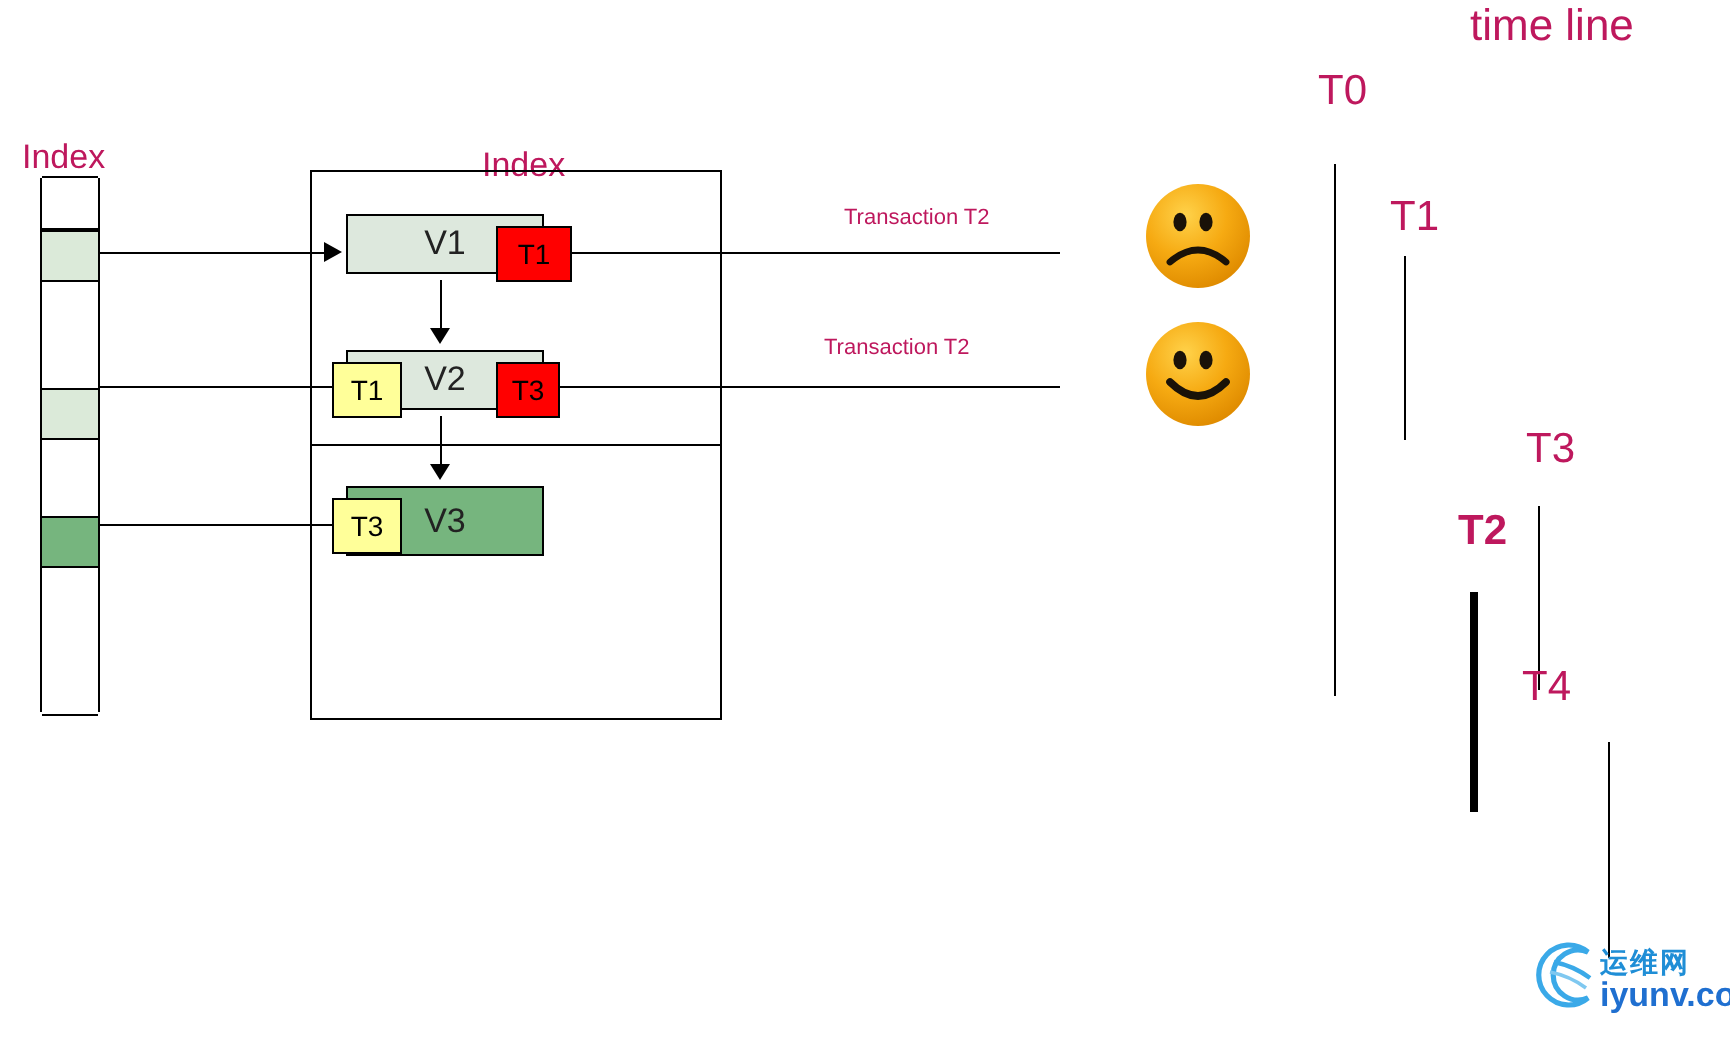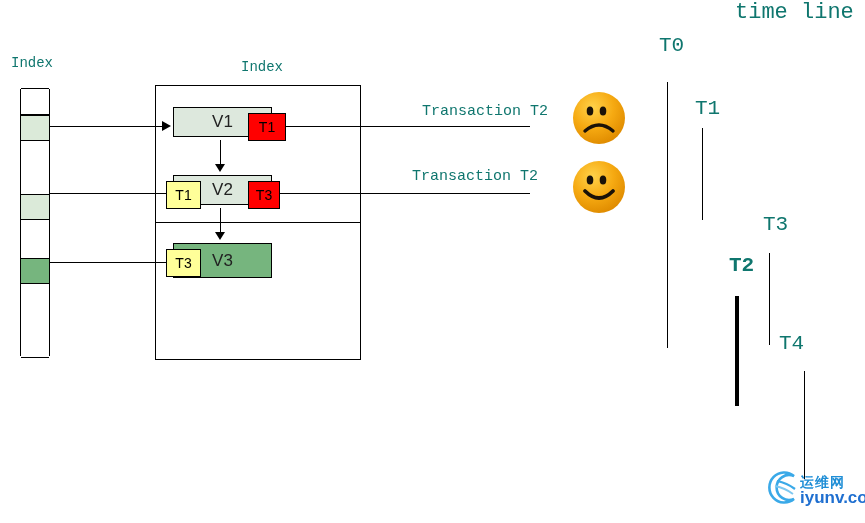--- a/index.html
+++ b/index.html
@@ -8,27 +8,27 @@
     background:#ffffff;
     font-family:"Liberation Sans","DejaVu Sans",sans-serif;
     overflow:hidden;
     position:relative;
   }
   .stage{position:absolute;left:0;top:0;width:865px;height:523px;}
 
   
   .lbl{
     position:absolute;
-    color:#0f766e;
-    font-family:Liberation Mono, monospace;
+    color:#be185d;
+    font-family:Liberation Sans, sans-serif;
     white-space:nowrap;
     line-height:1;
   }
-  .lbl-sm{font-size:15px;}
-  .lbl-md{font-size:14px;}
+  .lbl-sm{font-size:11px;}
+  .lbl-md{font-size:17px;margin-top:14px;}
   .lbl-lg{font-size:21px;}
   .lbl-xl{font-size:22px;}
   .bold{font-weight:bold;}
 
   
   #index-column{
     position:absolute;
     border:1.6px solid #000;
     background:#fff;
     box-sizing:border-box;
@@ -216,21 +216,21 @@
 
   <div class="lbl lbl-lg" style="left:695px;top:98px;">T1</div>
   <div class="tl-line" style="left:702px;top:128px;height:92px;"></div>
 
   <div class="lbl lbl-lg bold" style="left:729px;top:255px;">T2</div>
   <div class="tl-line thick" style="left:735px;top:296px;height:110px;"></div>
 
   <div class="lbl lbl-lg" style="left:763px;top:214px;">T3</div>
   <div class="tl-line" style="left:769px;top:253px;height:92px;"></div>
 
-  <div class="lbl lbl-lg" style="left:779px;top:333px;">T4</div>
+  <div class="lbl lbl-lg" style="left:761px;top:333px;">T4</div>
   <div class="tl-line" style="left:804px;top:371px;height:108px;"></div>
 
 
   <div id="watermark" style="left:764px;top:468px;">
     <svg width="36" height="38" viewBox="0 0 36 38" xmlns="http://www.w3.org/2000/svg">
       <path d="M30 8 A15 15 0 1 0 30 31 A12.5 12.5 0 1 1 30 8 Z" fill="none" stroke="#3aa9e8" stroke-width="2.6"></path>
       <path d="M13 13 Q23 15 31 21" fill="none" stroke="#3aa9e8" stroke-width="2.2"></path>
       <path d="M11 18 Q21 20 29 26" fill="none" stroke="#7fc8f0" stroke-width="1.8"></path>
     </svg>
     <div class="wm-text">

